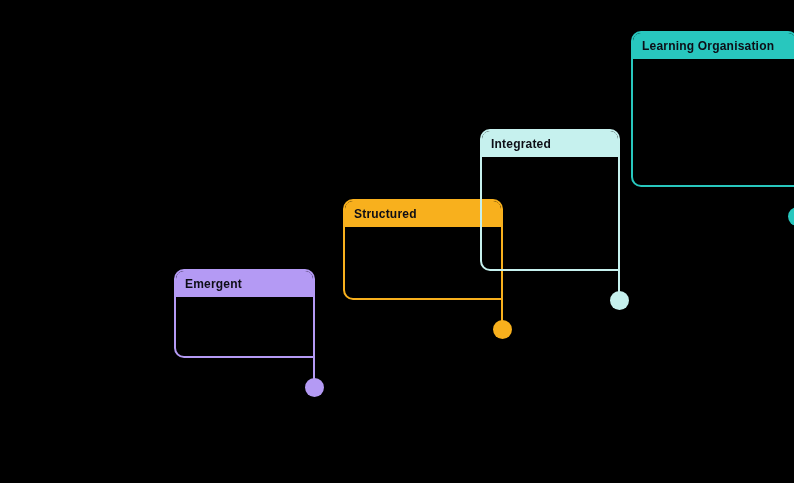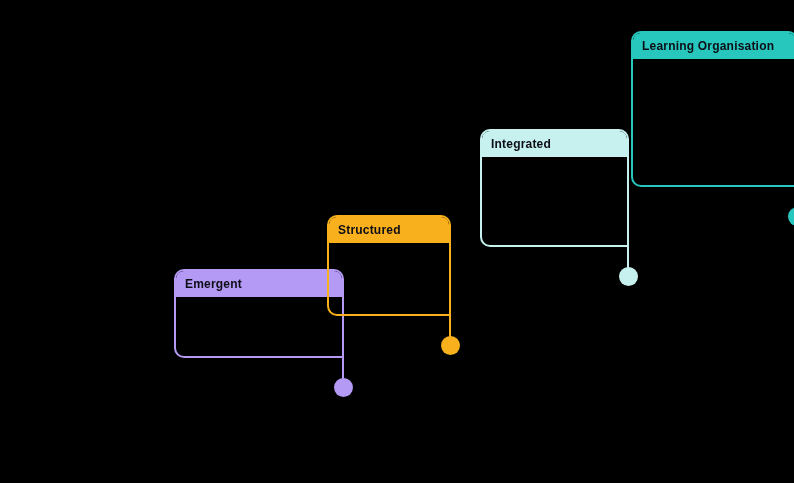--- a/index.html
+++ b/index.html
@@ -62,41 +62,41 @@
     height: 19px;
     border-radius: 50%;
     background: var(--c);
   }
 </style>
 </head>
 <body>
 
 <div class="canvas" style="width: 794px; height: 483px; background: rgb(0, 0, 0);">
 
-    <div class="stage" style="left: 174px; top: 269px; width: 170px; height: 89px; --c: #B49AF4;">
+    <div class="stage" style="left: 174px; top: 269px; width: 141px; height: 89px; --c: #B49AF4;">
       <div class="card">
         <div class="card-header">
           <span class="card-title" style="color: rgb(13, 13, 22);">Emergent</span>
         </div>
         <div class="card-body"></div>
       </div>
       <div class="pin-line"></div>
       <div class="pin-dot"></div>
     </div>
-    <div class="stage" style="left: 327px; top: 199px; width: 124px; height: 101px; margin-top: 16px; --c: #F8B01D;">
+    <div class="stage" style="left: 343px; top: 199px; width: 160px; height: 101px; --c: #F8B01D;">
       <div class="card">
         <div class="card-header">
           <span class="card-title" style="color: rgb(13, 13, 22);">Structured</span>
         </div>
         <div class="card-body"></div>
       </div>
       <div class="pin-line"></div>
       <div class="pin-dot"></div>
     </div>
-    <div class="stage" style="left: 480px; top: 129px; width: 140px; height: 118px; padding-left: 9px; --c: #C6F1EE;">
+    <div class="stage" style="left: 480px; top: 129px; width: 140px; height: 142px; --c: #C6F1EE;">
       <div class="card">
         <div class="card-header">
           <span class="card-title" style="color: rgb(13, 13, 22);">Integrated</span>
         </div>
         <div class="card-body"></div>
       </div>
       <div class="pin-line"></div>
       <div class="pin-dot"></div>
     </div>
     <div class="stage" style="left: 631px; top: 31px; width: 142px; height: 156px; padding-left: 25px; --c: #28C7BE;">

